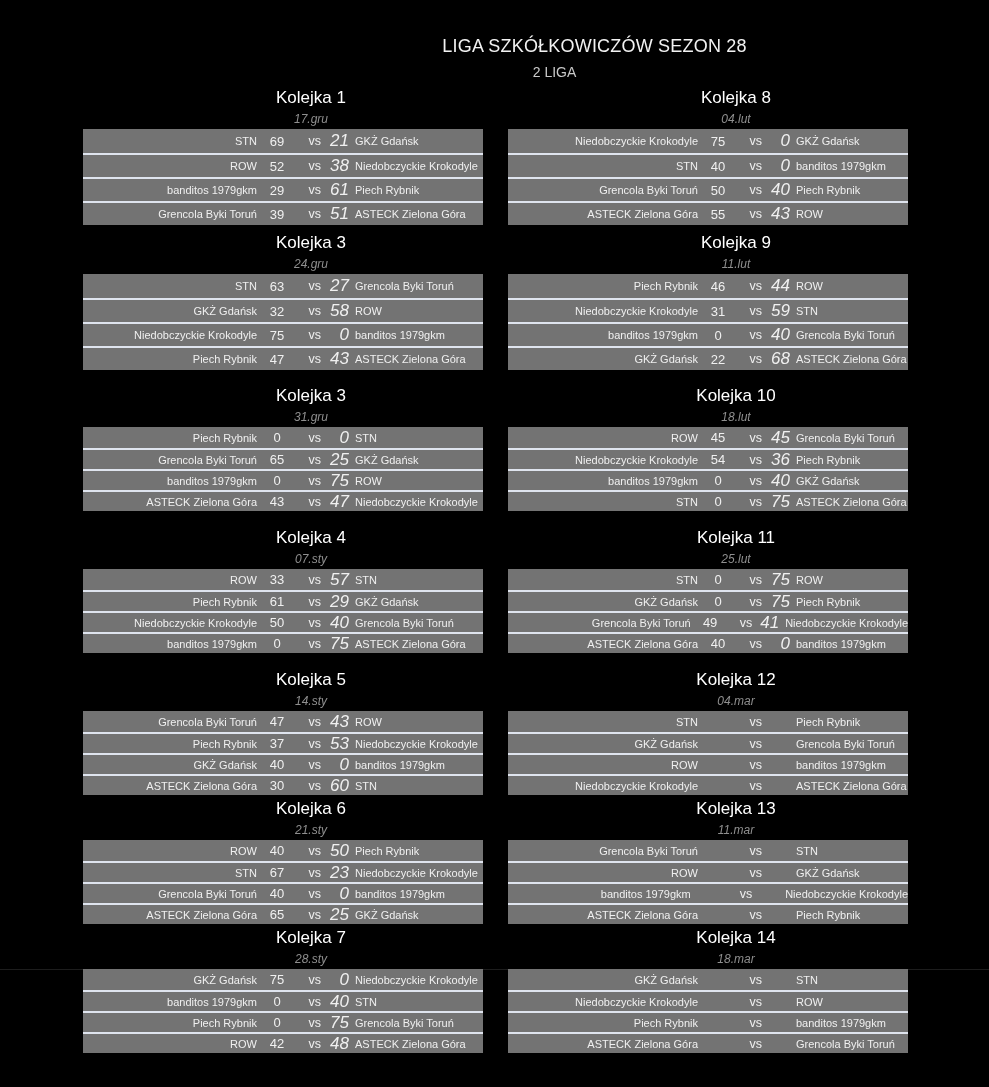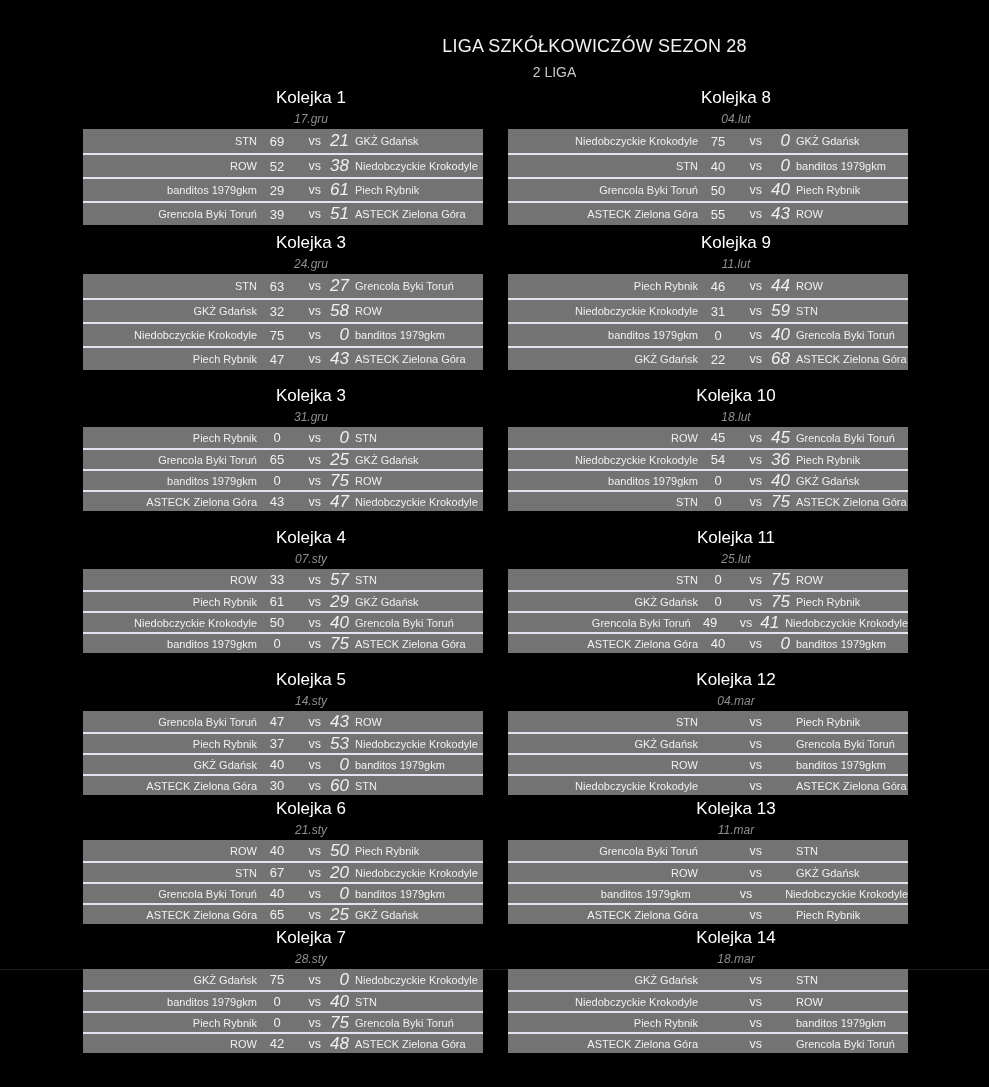--- a/index.html
+++ b/index.html
@@ -234,21 +234,21 @@
     <span class="home">ROW</span>
     <span class="hs">40</span>
     <span class="vs">vs</span>
     <span class="as">50</span>
     <span class="away">Piech Rybnik</span>
   </div>
         <div class="row">
     <span class="home">STN</span>
     <span class="hs">67</span>
     <span class="vs">vs</span>
-    <span class="as">20</span>
+    <span class="as">23</span>
     <span class="away">Niedobczyckie Krokodyle</span>
   </div>
         <div class="row">
     <span class="home">Grencola Byki Toruń</span>
     <span class="hs">40</span>
     <span class="vs">vs</span>
     <span class="as">0</span>
     <span class="away">banditos 1979gkm</span>
   </div>
         <div class="row">

